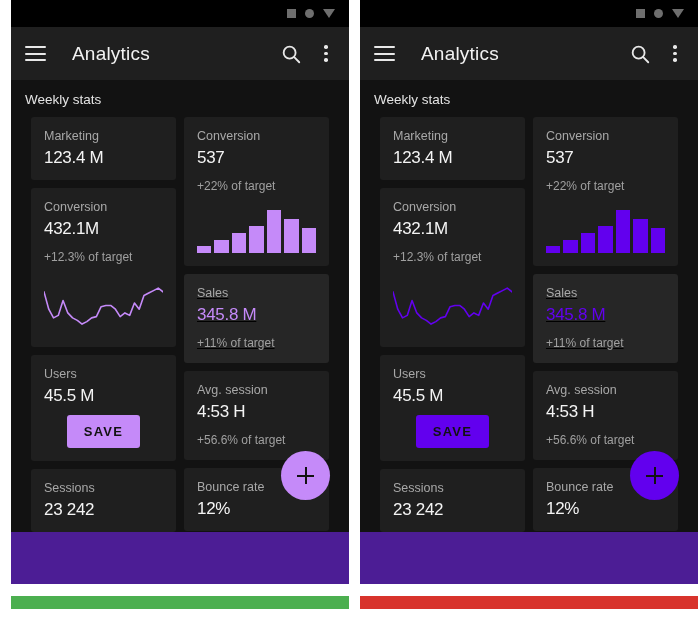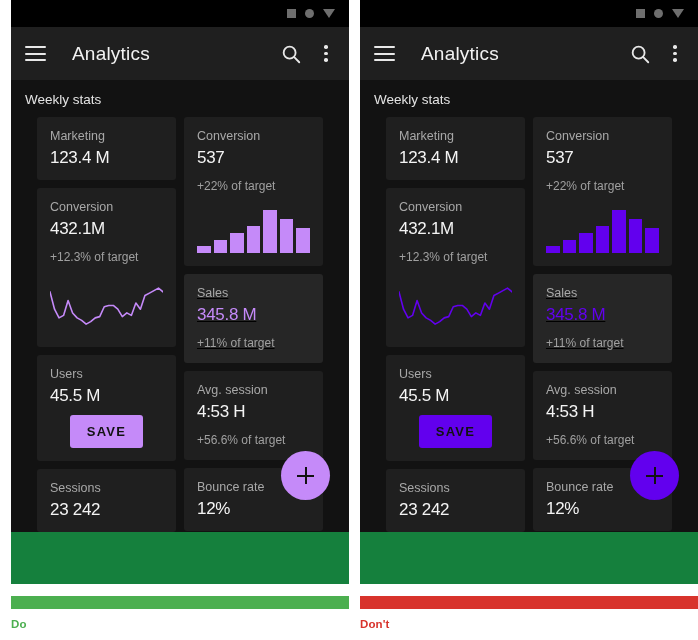--- a/index.html
+++ b/index.html
@@ -29,21 +29,21 @@
     flex-direction: column;
   }
   .panel.left { margin-left: 11px; }
   .panel.right { margin-left: 0px; }
 
   
   .phone {
     position: relative;
     width: 338px;
     height: 584px;
-    background: #15803d;
+    background: #4c1d95;
     overflow: hidden;
   }
 
   .statusbar {
     height: 27px;
     background: #000000;
     display: flex;
     align-items: center;
     justify-content: flex-end;
     padding-right: 14px;
@@ -88,21 +88,21 @@
     color: #e4e4e4;
     font-size: 13.5px;
     padding: 12px 14px 10px 14px;
     background: #121212;
   }
 
   .grid {
     position: relative;
     flex: 1;
     background: #121212;
-    padding: 0 26px;
+    padding: 0 20px;
     display: flex;
     gap: 8px;
     overflow: hidden;
   }
   .col { flex: 1; display: flex; flex-direction: column; gap: 8px; }
   .col.right-col { padding-top: 0px; }
 
   .card {
     background: #1f1f1f;
     border-radius: 3px;
@@ -287,21 +287,20 @@
             <div class="card">
               <div class="card-label">Bounce rate</div>
               <div class="card-value">12%</div>
             </div>
           </div>
         <div class="fab"></div>
       </div>
 
     </div>
     <div class="rulebar" id="rule-0" style="background: rgb(76, 175, 80);"></div>
-    <div class="caption" id="cap-0" style="color: rgb(76, 175, 80);">Do</div>
   </div>
 
   <div class="panel right" id="panel-1" style="--accent: #6200EE; --accent-text: #6200EE; --on-accent: #121212;">
     <div class="phone">
 
       <div class="statusbar">
         <span class="sb-sq"></span>
         <span class="sb-ci"></span>
         <span class="sb-tr"></span>
       </div>
@@ -384,16 +383,15 @@
             <div class="card">
               <div class="card-label">Bounce rate</div>
               <div class="card-value">12%</div>
             </div>
           </div>
         <div class="fab"></div>
       </div>
 
     </div>
     <div class="rulebar" id="rule-1" style="background: rgb(216, 51, 44);"></div>
-    <div class="caption" id="cap-1" style="color: rgb(216, 51, 44);">Don't</div>
   </div>
 
 </div>
 
 </body></html>

